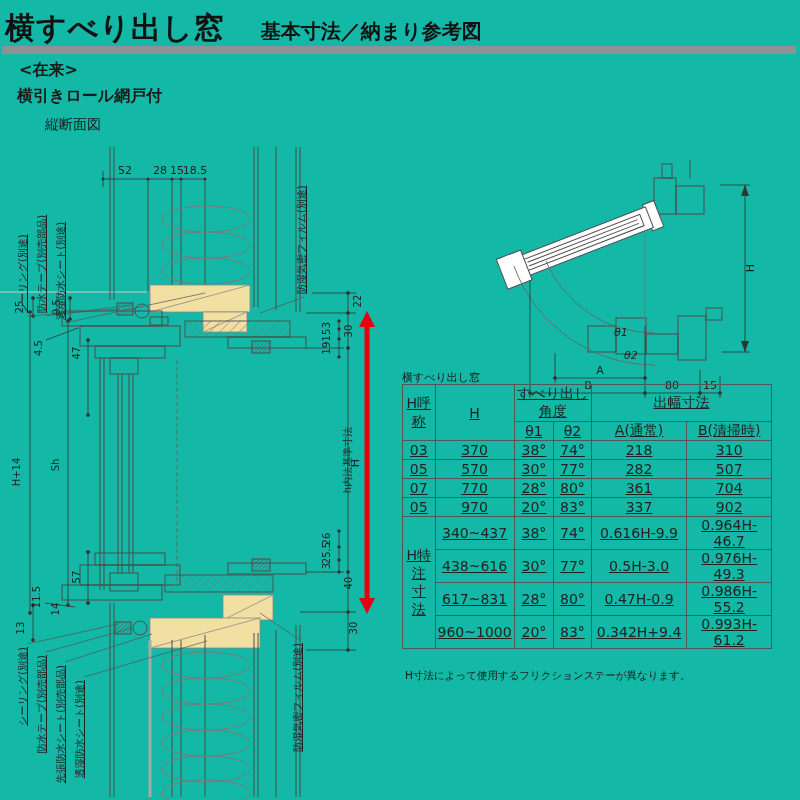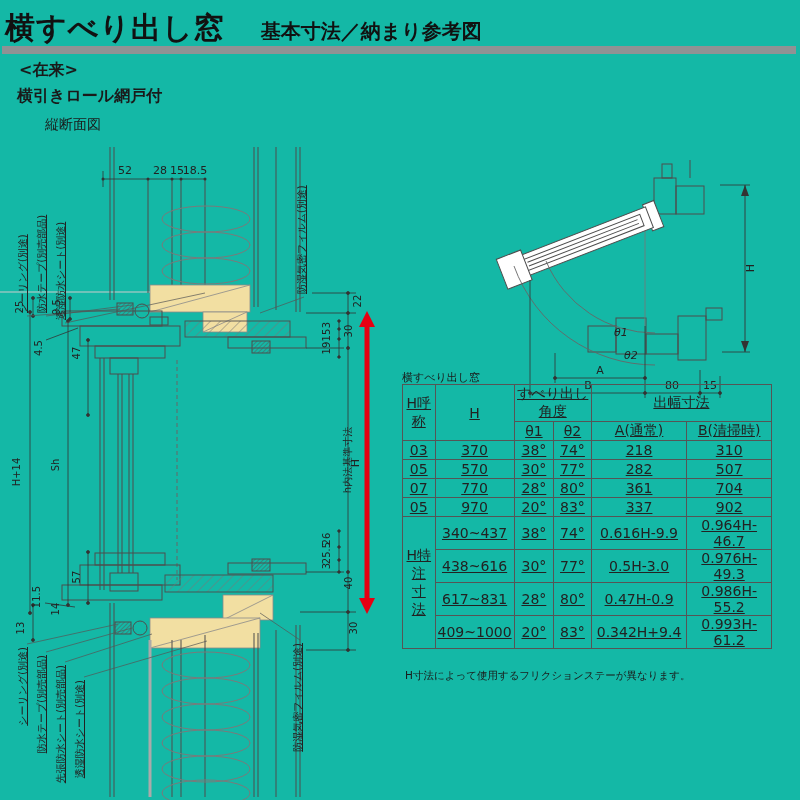--- a/index.html
+++ b/index.html
@@ -399,21 +399,21 @@
         <td>0.976H-49.3</td>
       </tr>
       <tr class="data">
         <td>617~831</td>
         <td>28°</td>
         <td>80°</td>
         <td>0.47H-0.9</td>
         <td>0.986H-55.2</td>
       </tr>
       <tr class="data">
-        <td>409~1000</td>
+        <td>960~1000</td>
         <td>20°</td>
         <td>83°</td>
         <td>0.342H+9.4</td>
         <td>0.993H-61.2</td>
       </tr>
     </tbody>
       </table>
     <div class="note">H寸法によって使用するフリクションステーが異なります。</div>
   </div>
 

